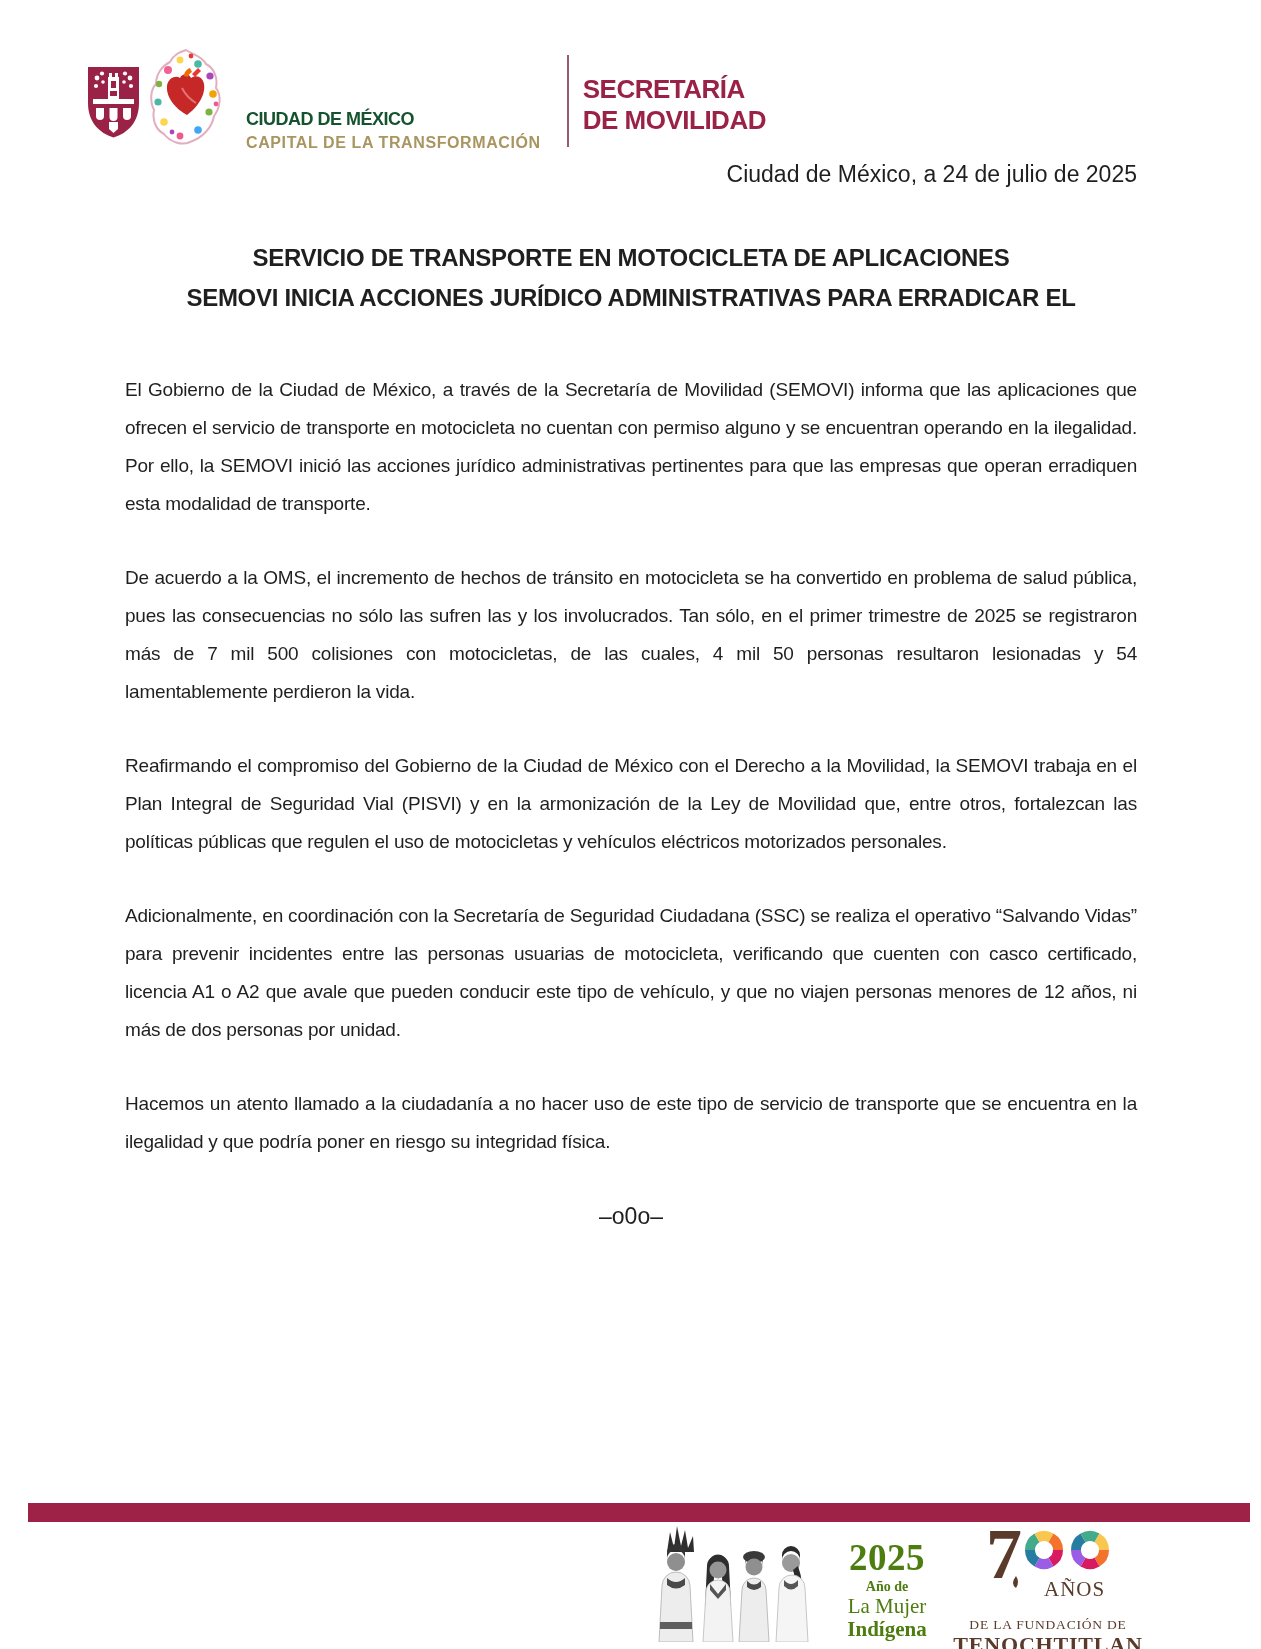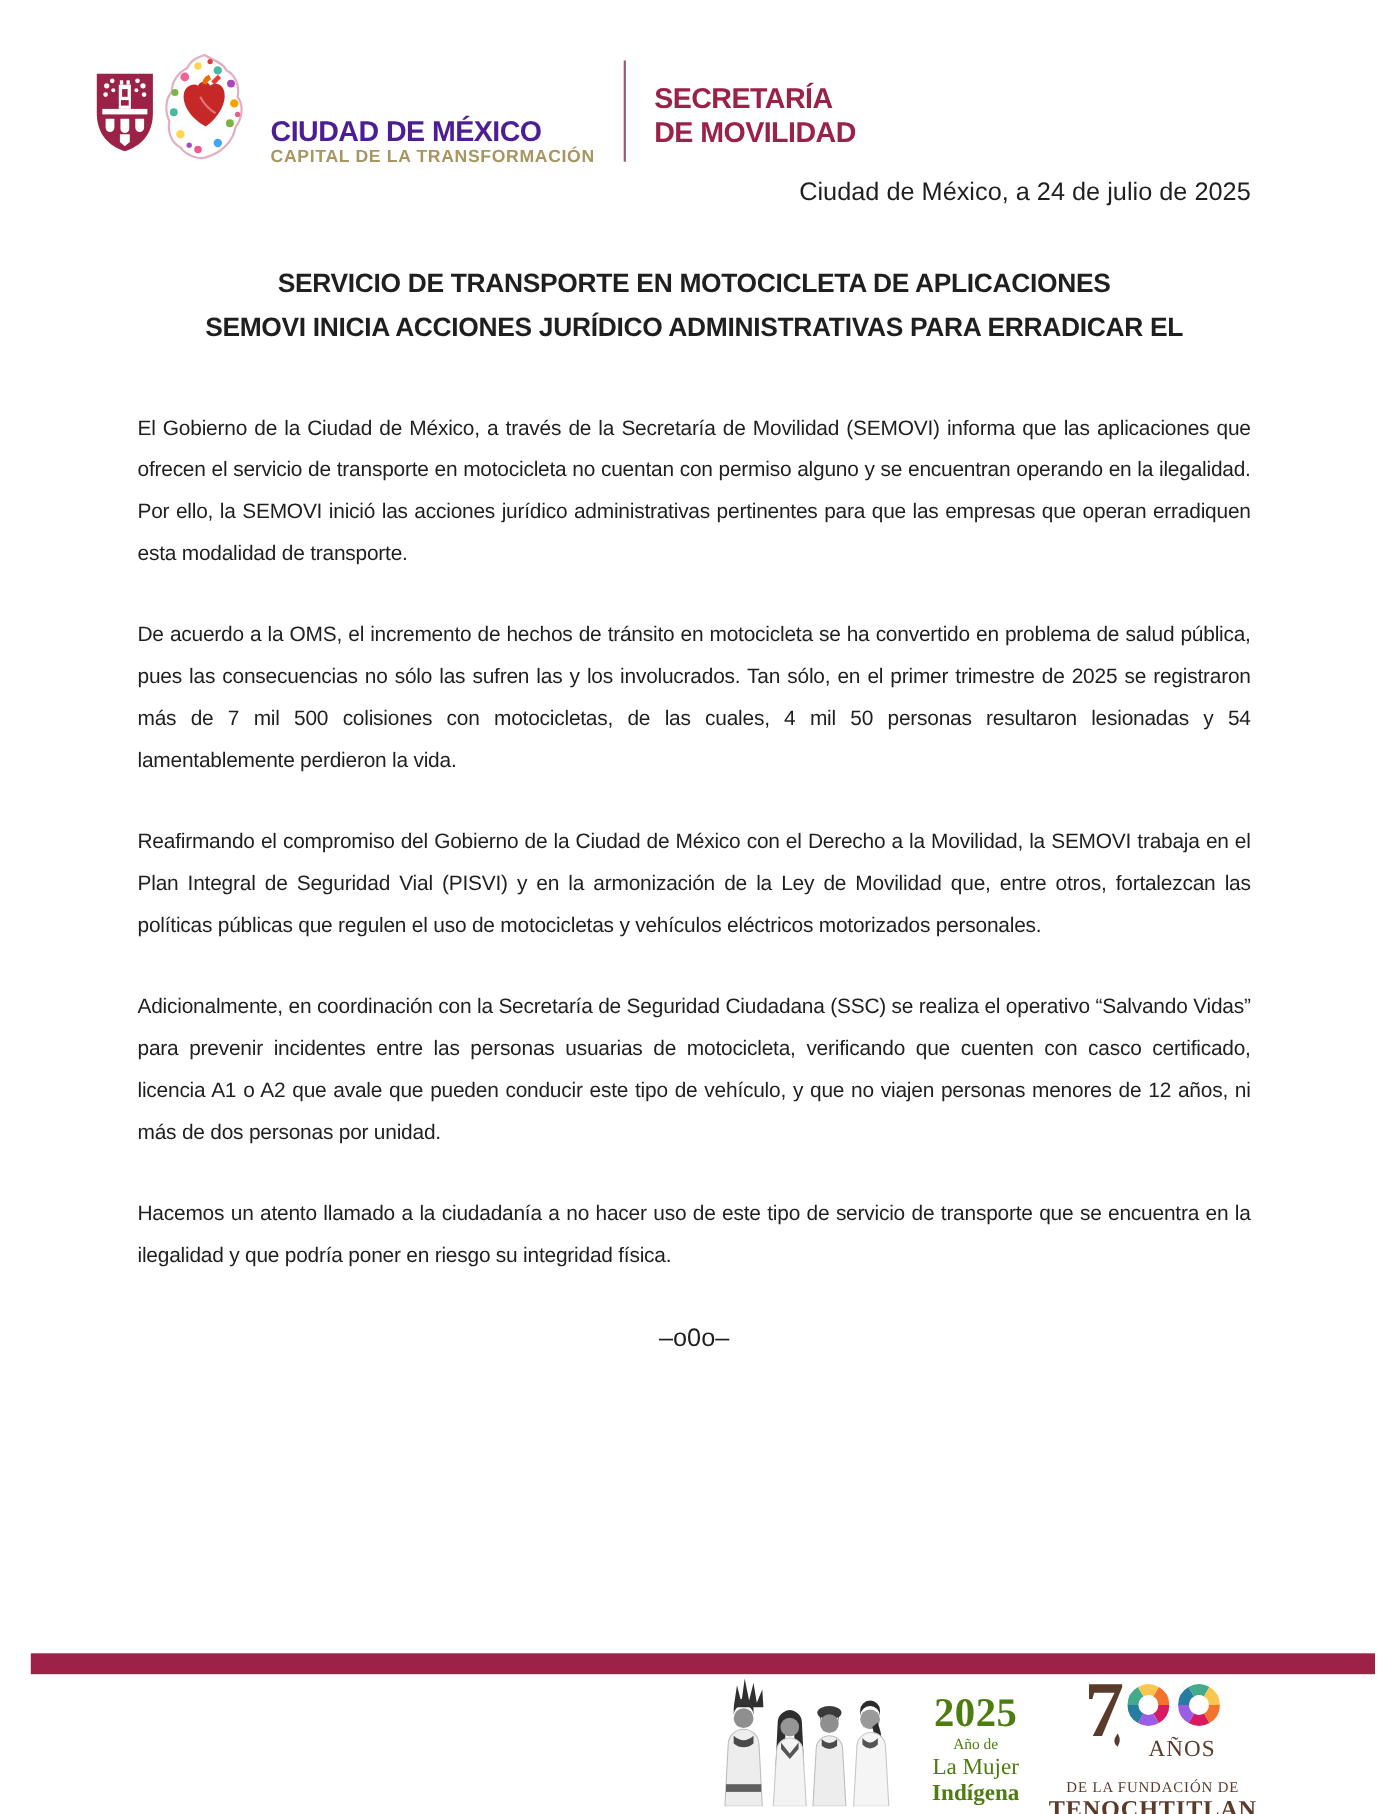--- a/index.html
+++ b/index.html
@@ -8,30 +8,30 @@
     background:#ffffff; overflow:hidden;
     font-family:"Liberation Sans", sans-serif; color:#1f1f1f;
   }
 
   
   .header { position:absolute; top:45px; left:85px; height:104px; display:flex; align-items:center; }
   .logo-shield { width:57px; height:76px; margin-top:10px; }
   .logo-heart  { width:82px; height:102px; margin-left:4px; }
   .wordmark { margin-left:18px; margin-top:14px; }
   .brand-name {
-    font-size:26px; font-weight:700; letter-spacing:-0.5px;
-    color:#4c1d95; line-height:28px; white-space:nowrap;margin-top:48px;
+    font-size:18px; font-weight:700; letter-spacing:-0.5px;
+    color:#14532d; line-height:28px; white-space:nowrap;margin-top:48px;
   }
   .brand-tagline {
     font-size:16px; font-weight:700; letter-spacing:0.6px;
     color:#a99560; line-height:18px; margin-top:1px; white-space:nowrap;
   }
   .header-divider { width:2px; height:92px; background:#9a5a72; margin-left:26px; margin-top:8px; }
   .secretariat {
-    margin-left:26px; margin-top:16px;
+    margin-left:14px; margin-top:16px;
     font-size:26px; font-weight:700; letter-spacing:-0.5px;
     color:#9b2247; line-height:31px; white-space:nowrap;
   }
 
   
   .main { position:absolute; top:160px; left:125px; width:1012px; }
   .dateline { text-align:right; font-size:23px; line-height:28px; }
   .doc-title {
     margin-top:50px; text-align:center;
     font-size:24px; font-weight:700; line-height:40px; letter-spacing:-0.3px;
@@ -48,21 +48,21 @@
   .footer-bar {
     position:absolute; left:28px; top:1503px; width:1222px; height:19px;
     background:#9e2148;
   }
   .women-illustration { position:absolute; left:645px; top:1526px; width:174px; height:116px; }
   .year-badge {
     position:absolute; left:831px; top:1540px; width:112px; text-align:center;
     font-family:"Liberation Serif", serif; color:#4d7c0f;
   }
   .year-number { font-size:37px; font-weight:700; line-height:36px; letter-spacing:0.5px; }
-  .year-sub1 { font-size:14px; font-weight:400; line-height:17px; margin-top:2px; }
+  .year-sub1 { font-size:14px; font-weight:700; line-height:17px; margin-top:2px; }
   .year-sub2 { font-size:21px; font-weight:400; line-height:23px; }
   .year-sub3 { font-size:21px; font-weight:700; line-height:23px; }
   .anniversary {
     position:absolute; left:950px; top:1514px; width:196px; text-align:center;
     font-family:"Liberation Serif", serif; color:#5a3b2b;
   }
   .anniv-logo { width:140px; height:86px; display:block; margin:0 auto; }
   .anniv-line1 { font-size:13.5px; line-height:16px; letter-spacing:0.8px; margin-top:17px; white-space:nowrap; }
   .anniv-line2 { font-size:22px; font-weight:700; line-height:24px; letter-spacing:0.8px; white-space:nowrap; }
 </style>

